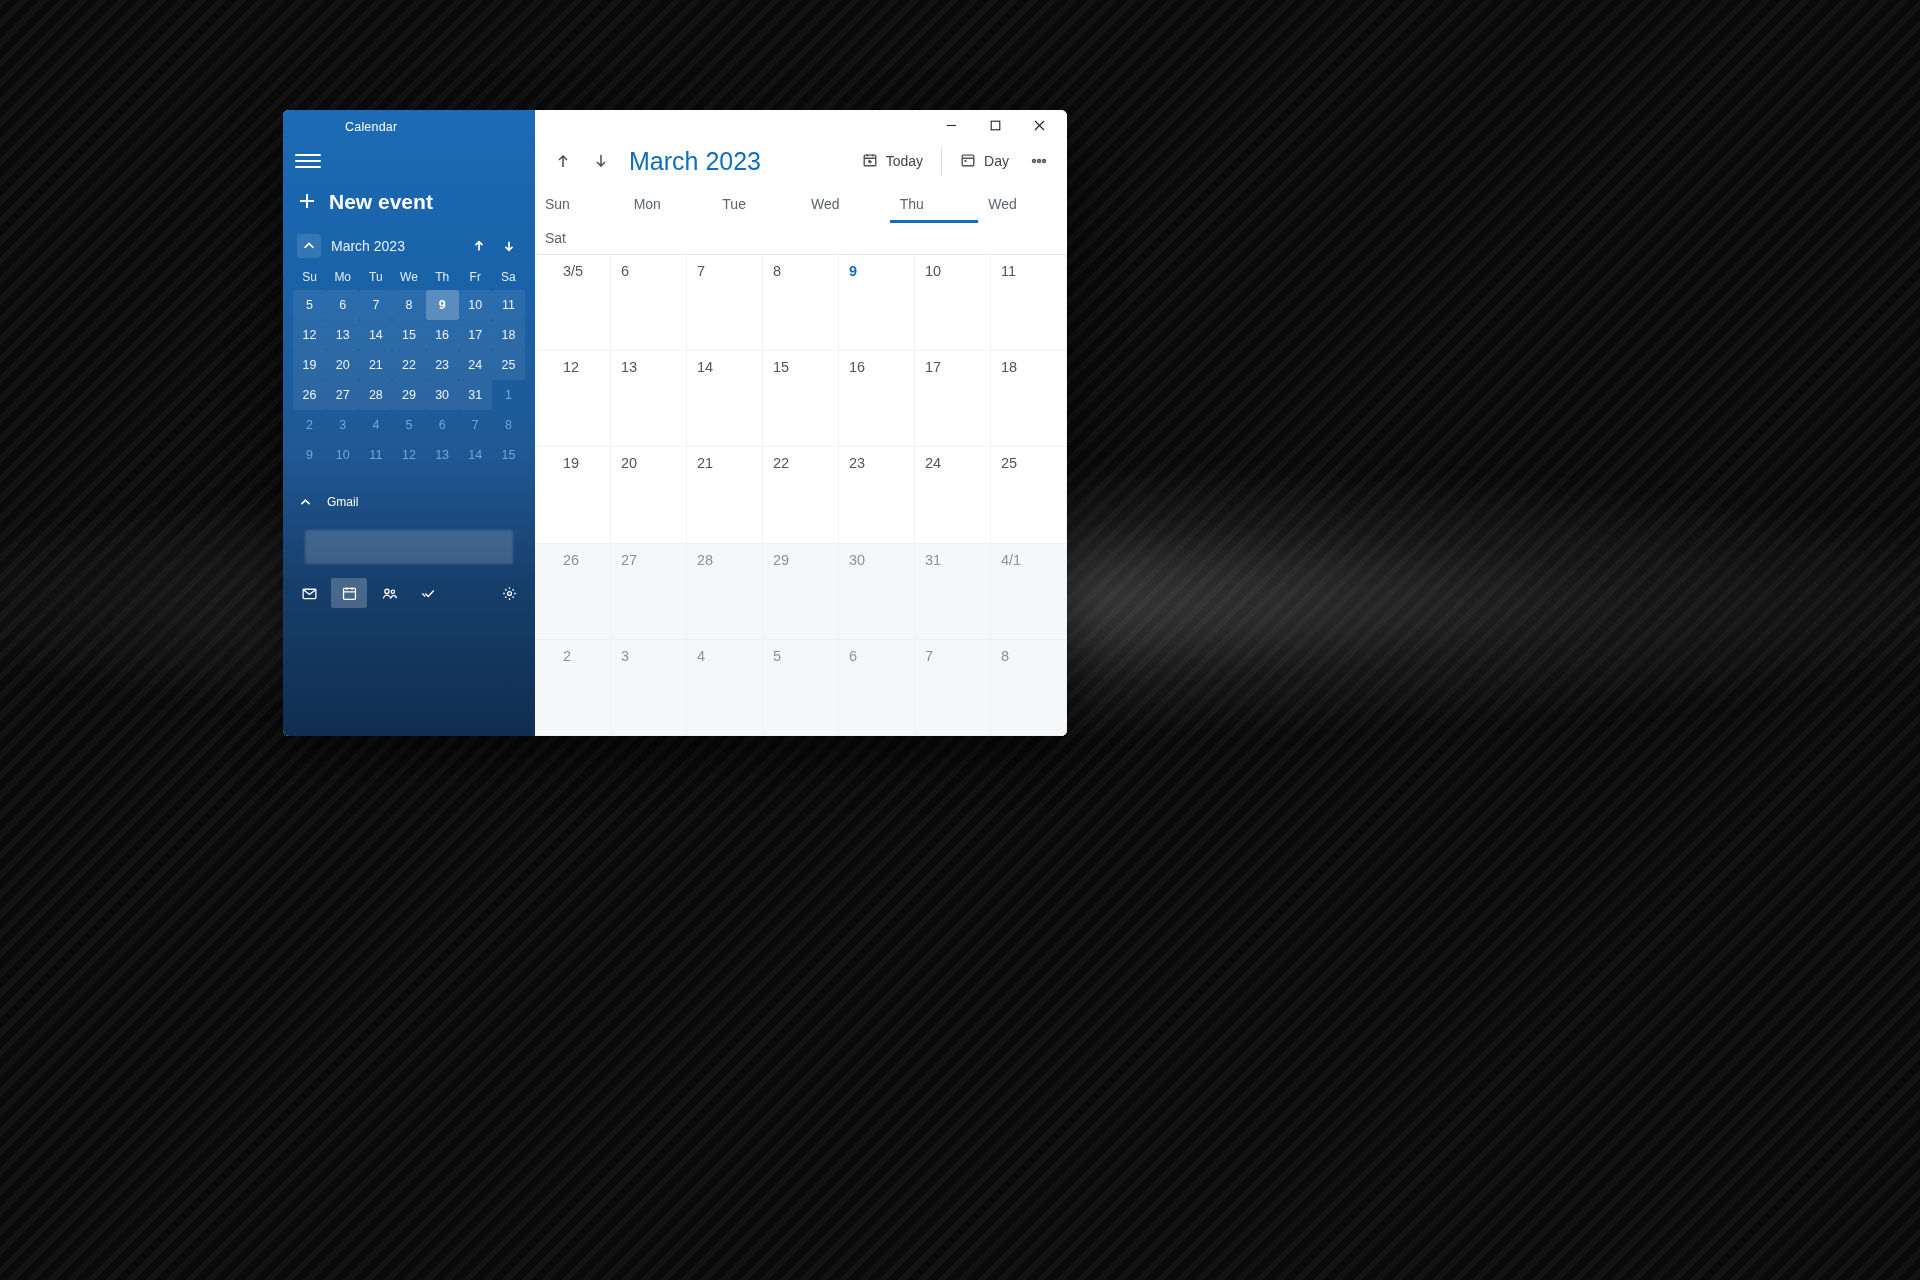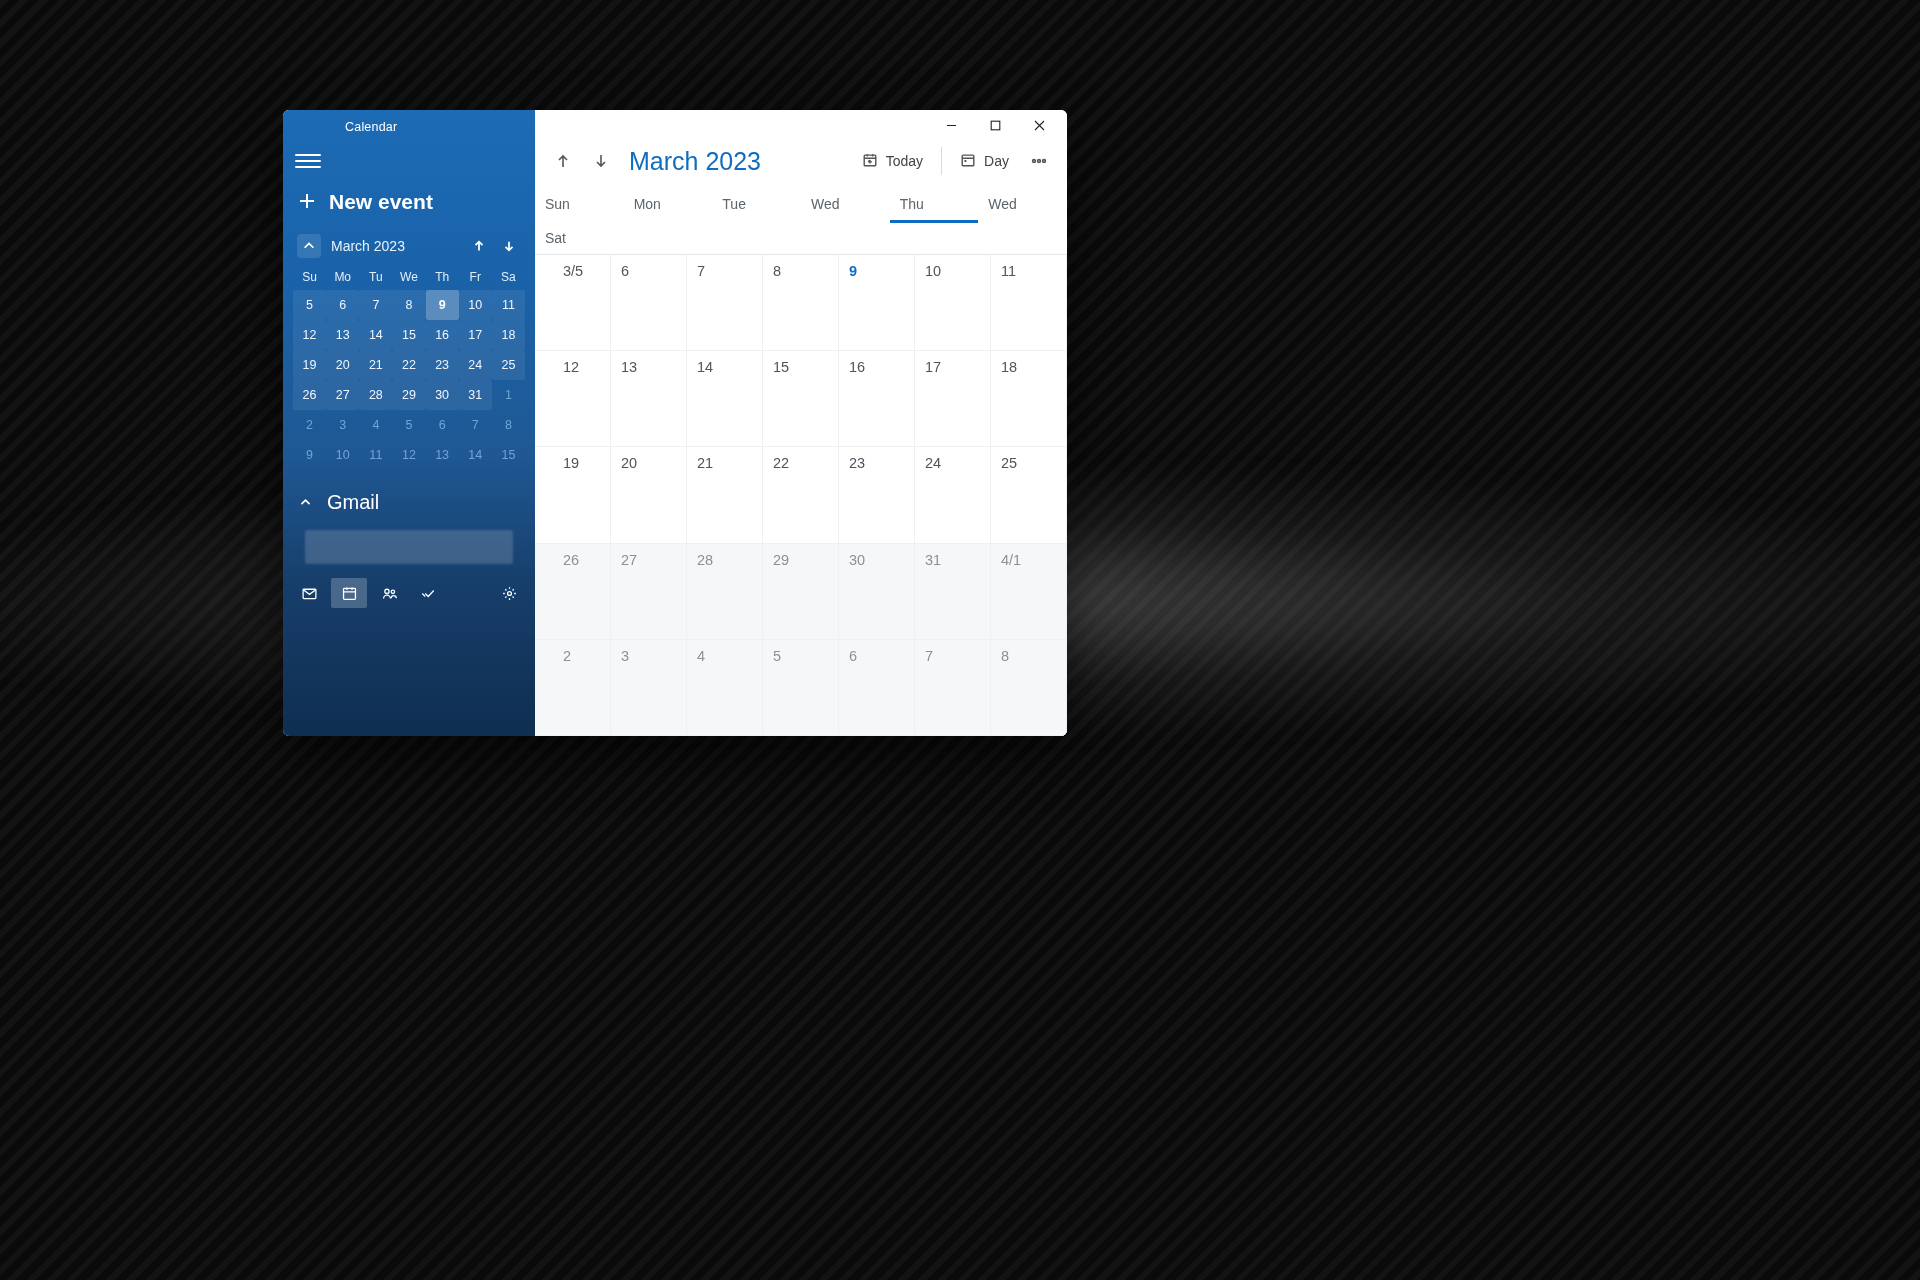--- a/index.html
+++ b/index.html
@@ -77,21 +77,21 @@
     height:30px; line-height:30px;
     cursor:pointer; color:#eef6ff; font-size:12.5px;
     border-radius:2px;
   }
   .mini-cell.shade{background:rgba(255,255,255,0.07);}
   .mini-cell.today{background:rgba(255,255,255,0.28); color:#fff; font-weight:600;}
   .mini-cell.other{color:#6fa6d8;}
   .account-row{
     display:flex; align-items:center; gap:10px;
     padding:16px 6px 8px 10px;
-    font-size:20px;
+    font-size:12px;
   }
   .account-row .chev svg{width:13px;height:13px;}
   .redact{
     margin:8px 22px 8px 22px; height:34px; border-radius:2px;
     background:rgba(160,175,195,0.28);
     filter:blur(1px);
   }
   .add-cal{
     margin-top:auto;
     display:flex; align-items:center; gap:14px;

